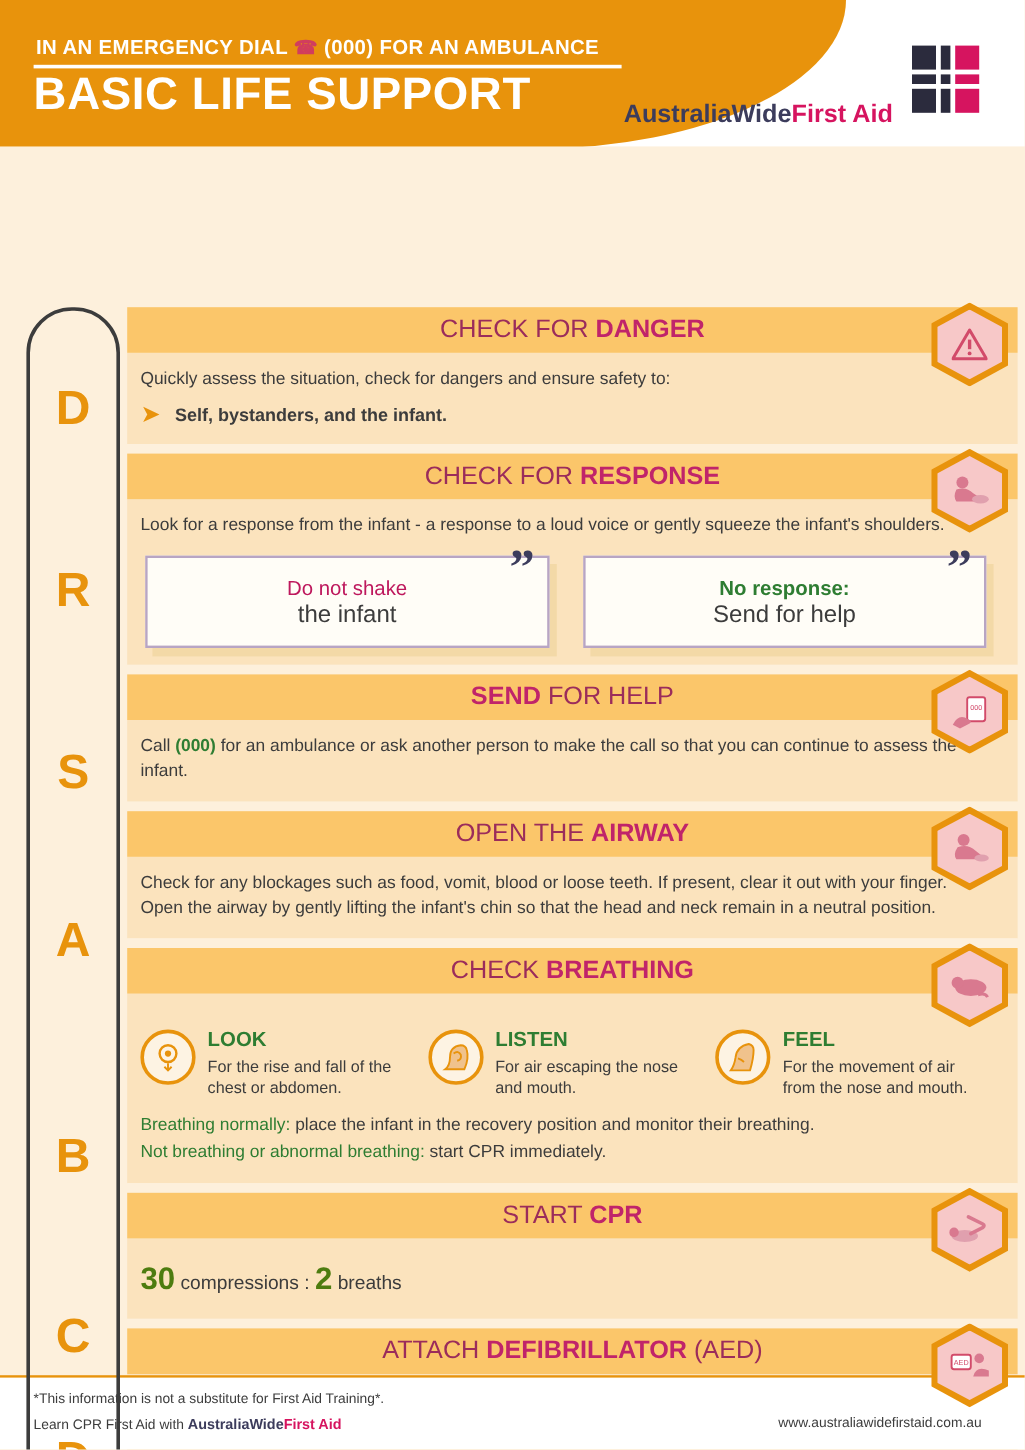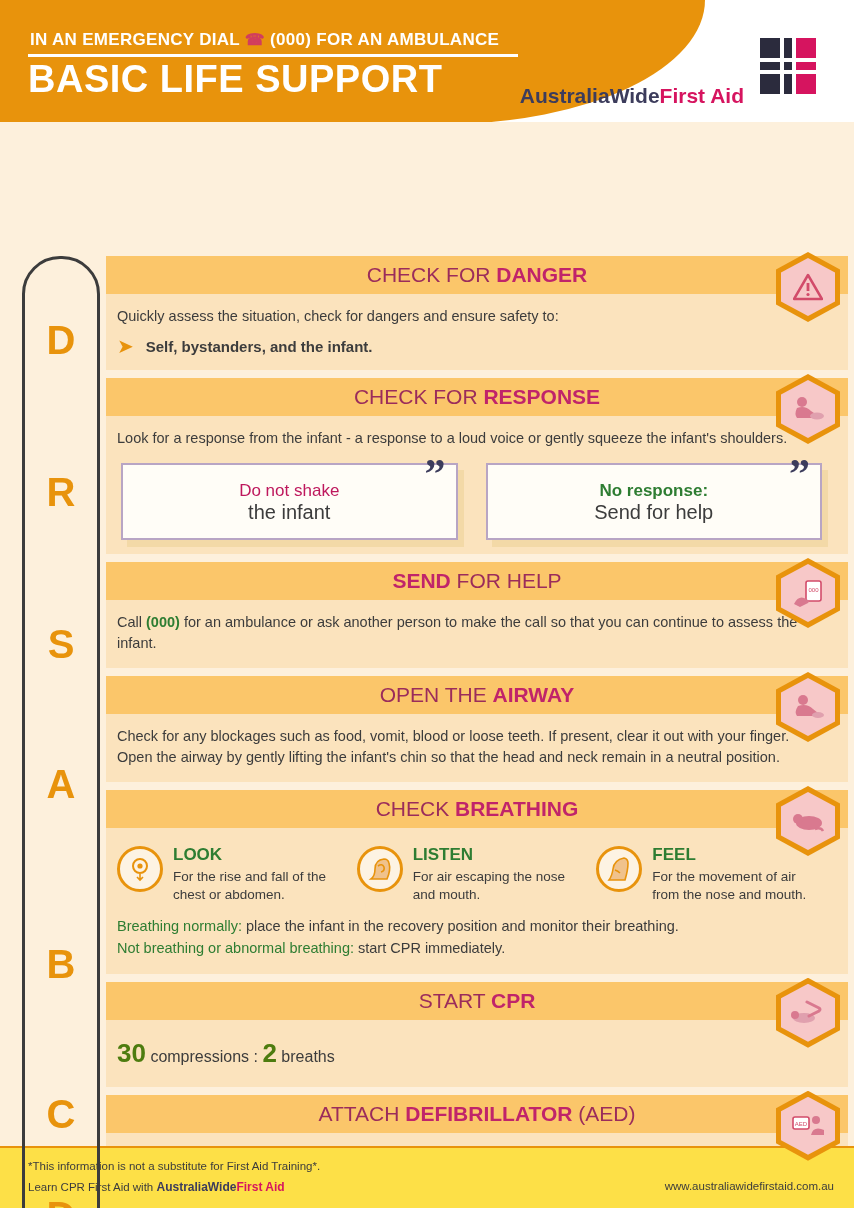--- a/index.html
+++ b/index.html
@@ -154,21 +154,21 @@
     font-size: 42px;
     font-weight: bold;
     line-height: 1;
     font-family: "Liberation Serif", serif;
   }
   .qline1 { font-size: 17px; color: #be185d; }
   .qline2 { font-size: 20px; color: #3c3c3c; }
   .green-b { color: #2e7d32; font-weight: bold; }
 
   
-  .llf-row { display: flex; gap: 10px; margin-top: 6px; }
+  .llf-row { display: flex; gap: 10px; margin-top: 18px; }
   .llf { display: flex; gap: 10px; width: 33.3%; }
   .llf-icon {
     width: 46px; height: 46px; flex: 0 0 46px;
     border: 3px solid #e8930c;
     border-radius: 50%;
     background: #fdf3e3;
     display: flex; align-items: center; justify-content: center;
   }
   .llf-title { font-size: 17px; font-weight: bold; color: #2e7d32; line-height: 1.1; }
   .llf-desc { font-size: 13.5px; color: #3c3c3c; line-height: 1.35; margin-top: 3px; }
@@ -180,27 +180,27 @@
   .cpr-num { font-size: 26px; font-weight: bold; color: #4d7c0f; }
 
   .aed-line { font-size: 14.5px; color: #3c3c3c; line-height: 1.5; }
   .aed-line + .aed-line { margin-top: 10px; }
 
   
   .footer {
     position: absolute;
     left: 0; bottom: 0;
     width: 854px; height: 62px;
-    background: #fde047;
+    background: #ffffff;
     border-top: 2px solid #e8930c;
   }
   .footer-left { position: absolute; left: 28px; top: 9px; font-size: 11.5px; color: #3c3c3c; line-height: 1.7; }
   .footer-brand .fb1 { color: #3c3c5c; font-weight: bold; font-size: 12px; }
   .footer-brand .fb2 { color: #d6145f; font-weight: bold; font-size: 12px; }
-  .footer-right { position: absolute; right: 20px; top: 32px; font-size: 11.5px; color: #3c3c3c; }
+  .footer-right { position: absolute; right: 36px; top: 32px; font-size: 11.5px; color: #3c3c3c; }
 
   .gap { height: 8px; background: #fdf0dc; }
 </style>
 </head>
 <body>
 
 <div class="header">
   <div class="header-orange-curve"></div>
 
   <div class="emergency-line">

